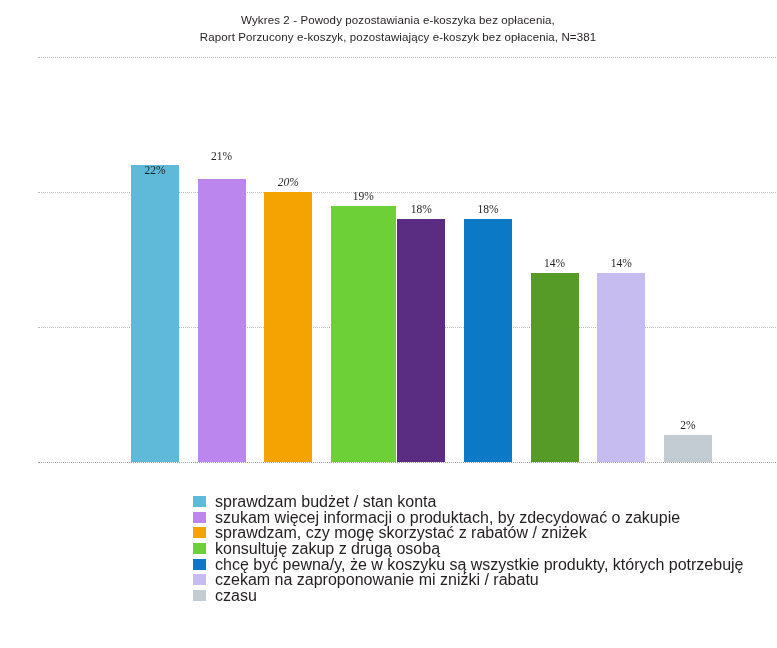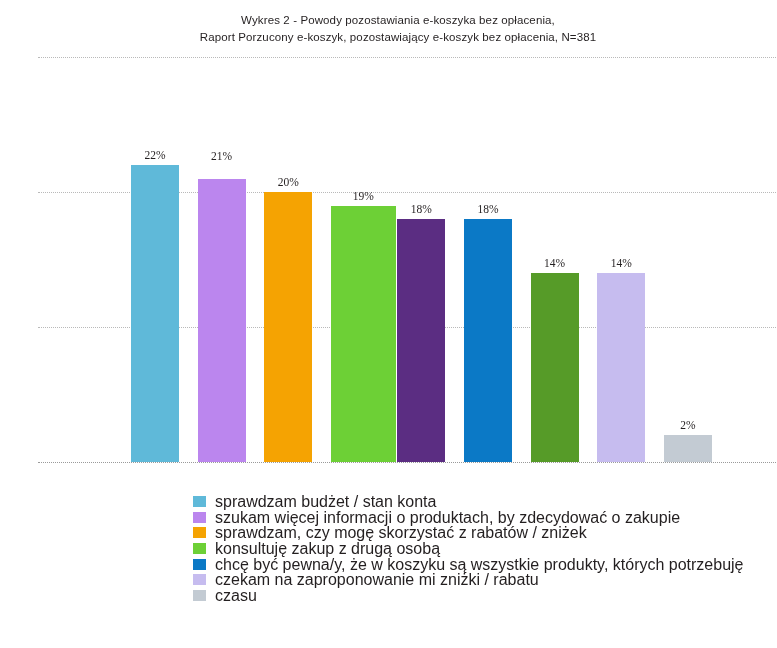--- a/index.html
+++ b/index.html
@@ -116,27 +116,27 @@
 <div id="plot-area">
   <div id="gridlines-layer">
       <div class="gridline baseline" style="top: 462px;"></div>
       <div class="gridline" style="top: 327px;"></div>
       <div class="gridline" style="top: 192px;"></div>
       <div class="gridline" style="top: 57px;"></div>
     </div>
   <div id="bars-layer">
       <div class="bar-group" style="left: 131px; width: 48px; height: 323px; bottom: 18px;">
         <div class="bar" style="height: 297px; background: rgb(95, 185, 217);"></div>
-        <div class="bar-label" style="bottom: 301px;">22%</div>
+        <div class="bar-label" style="bottom: 286px;">22%</div>
       </div>
       <div class="bar-group" style="left: 197.6px; width: 48px; height: 309.5px; bottom: 18px;">
         <div class="bar" style="height: 283.5px; background: rgb(187, 134, 238);"></div>
         <div class="bar-label" style="bottom: 300px;">21%</div>
       </div>
-      <div class="bar-group" style="left: 264.2px; width: 48px; height: 296px; bottom: 18px;">
+      <div class="bar-group" style="left: 264.2px; width: 48px; height: 296px; bottom: 18px; font-style: italic;">
         <div class="bar" style="height: 270px; background: rgb(245, 163, 2);"></div>
         <div class="bar-label" style="bottom: 274px;">20%</div>
       </div>
       <div class="bar-group" style="left: 330.8px; width: 65px; height: 282.5px; bottom: 18px;">
         <div class="bar" style="height: 256.5px; background: rgb(109, 208, 54);"></div>
         <div class="bar-label" style="bottom: 260.5px;">19%</div>
       </div>
       <div class="bar-group" style="left: 397.4px; width: 48px; height: 269px; bottom: 18px;">
         <div class="bar" style="height: 243px; background: rgb(91, 45, 130);"></div>
         <div class="bar-label" style="bottom: 247px;">18%</div>

